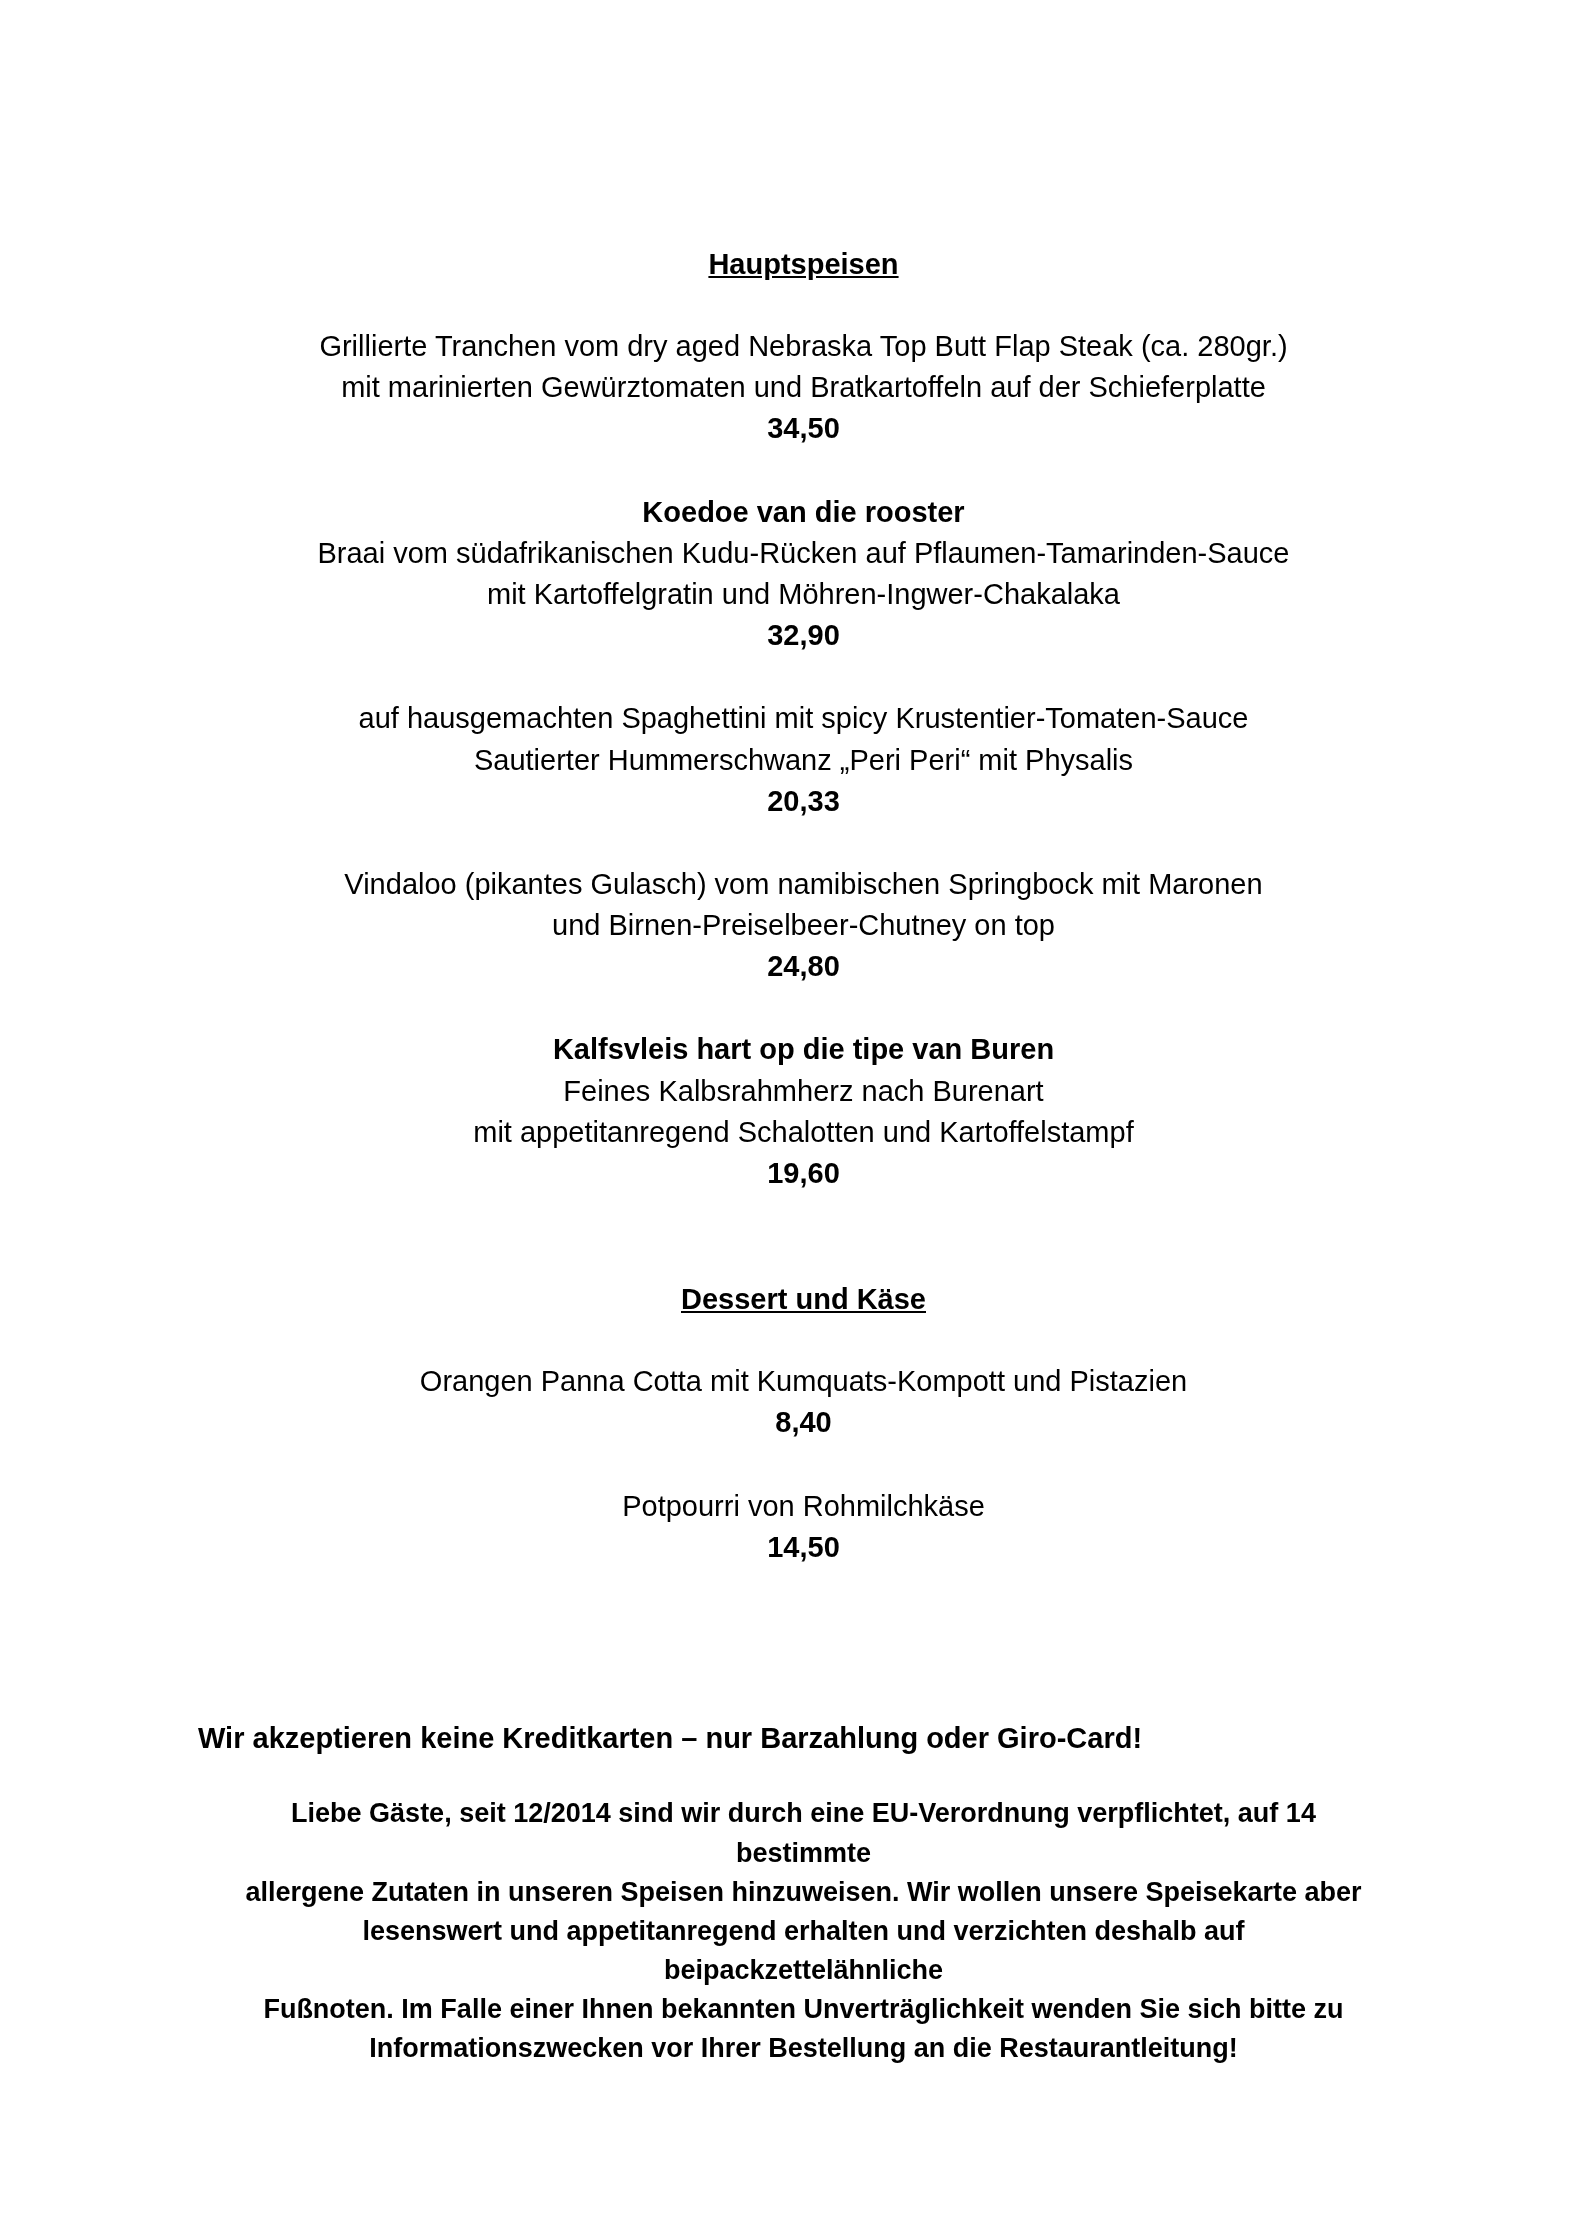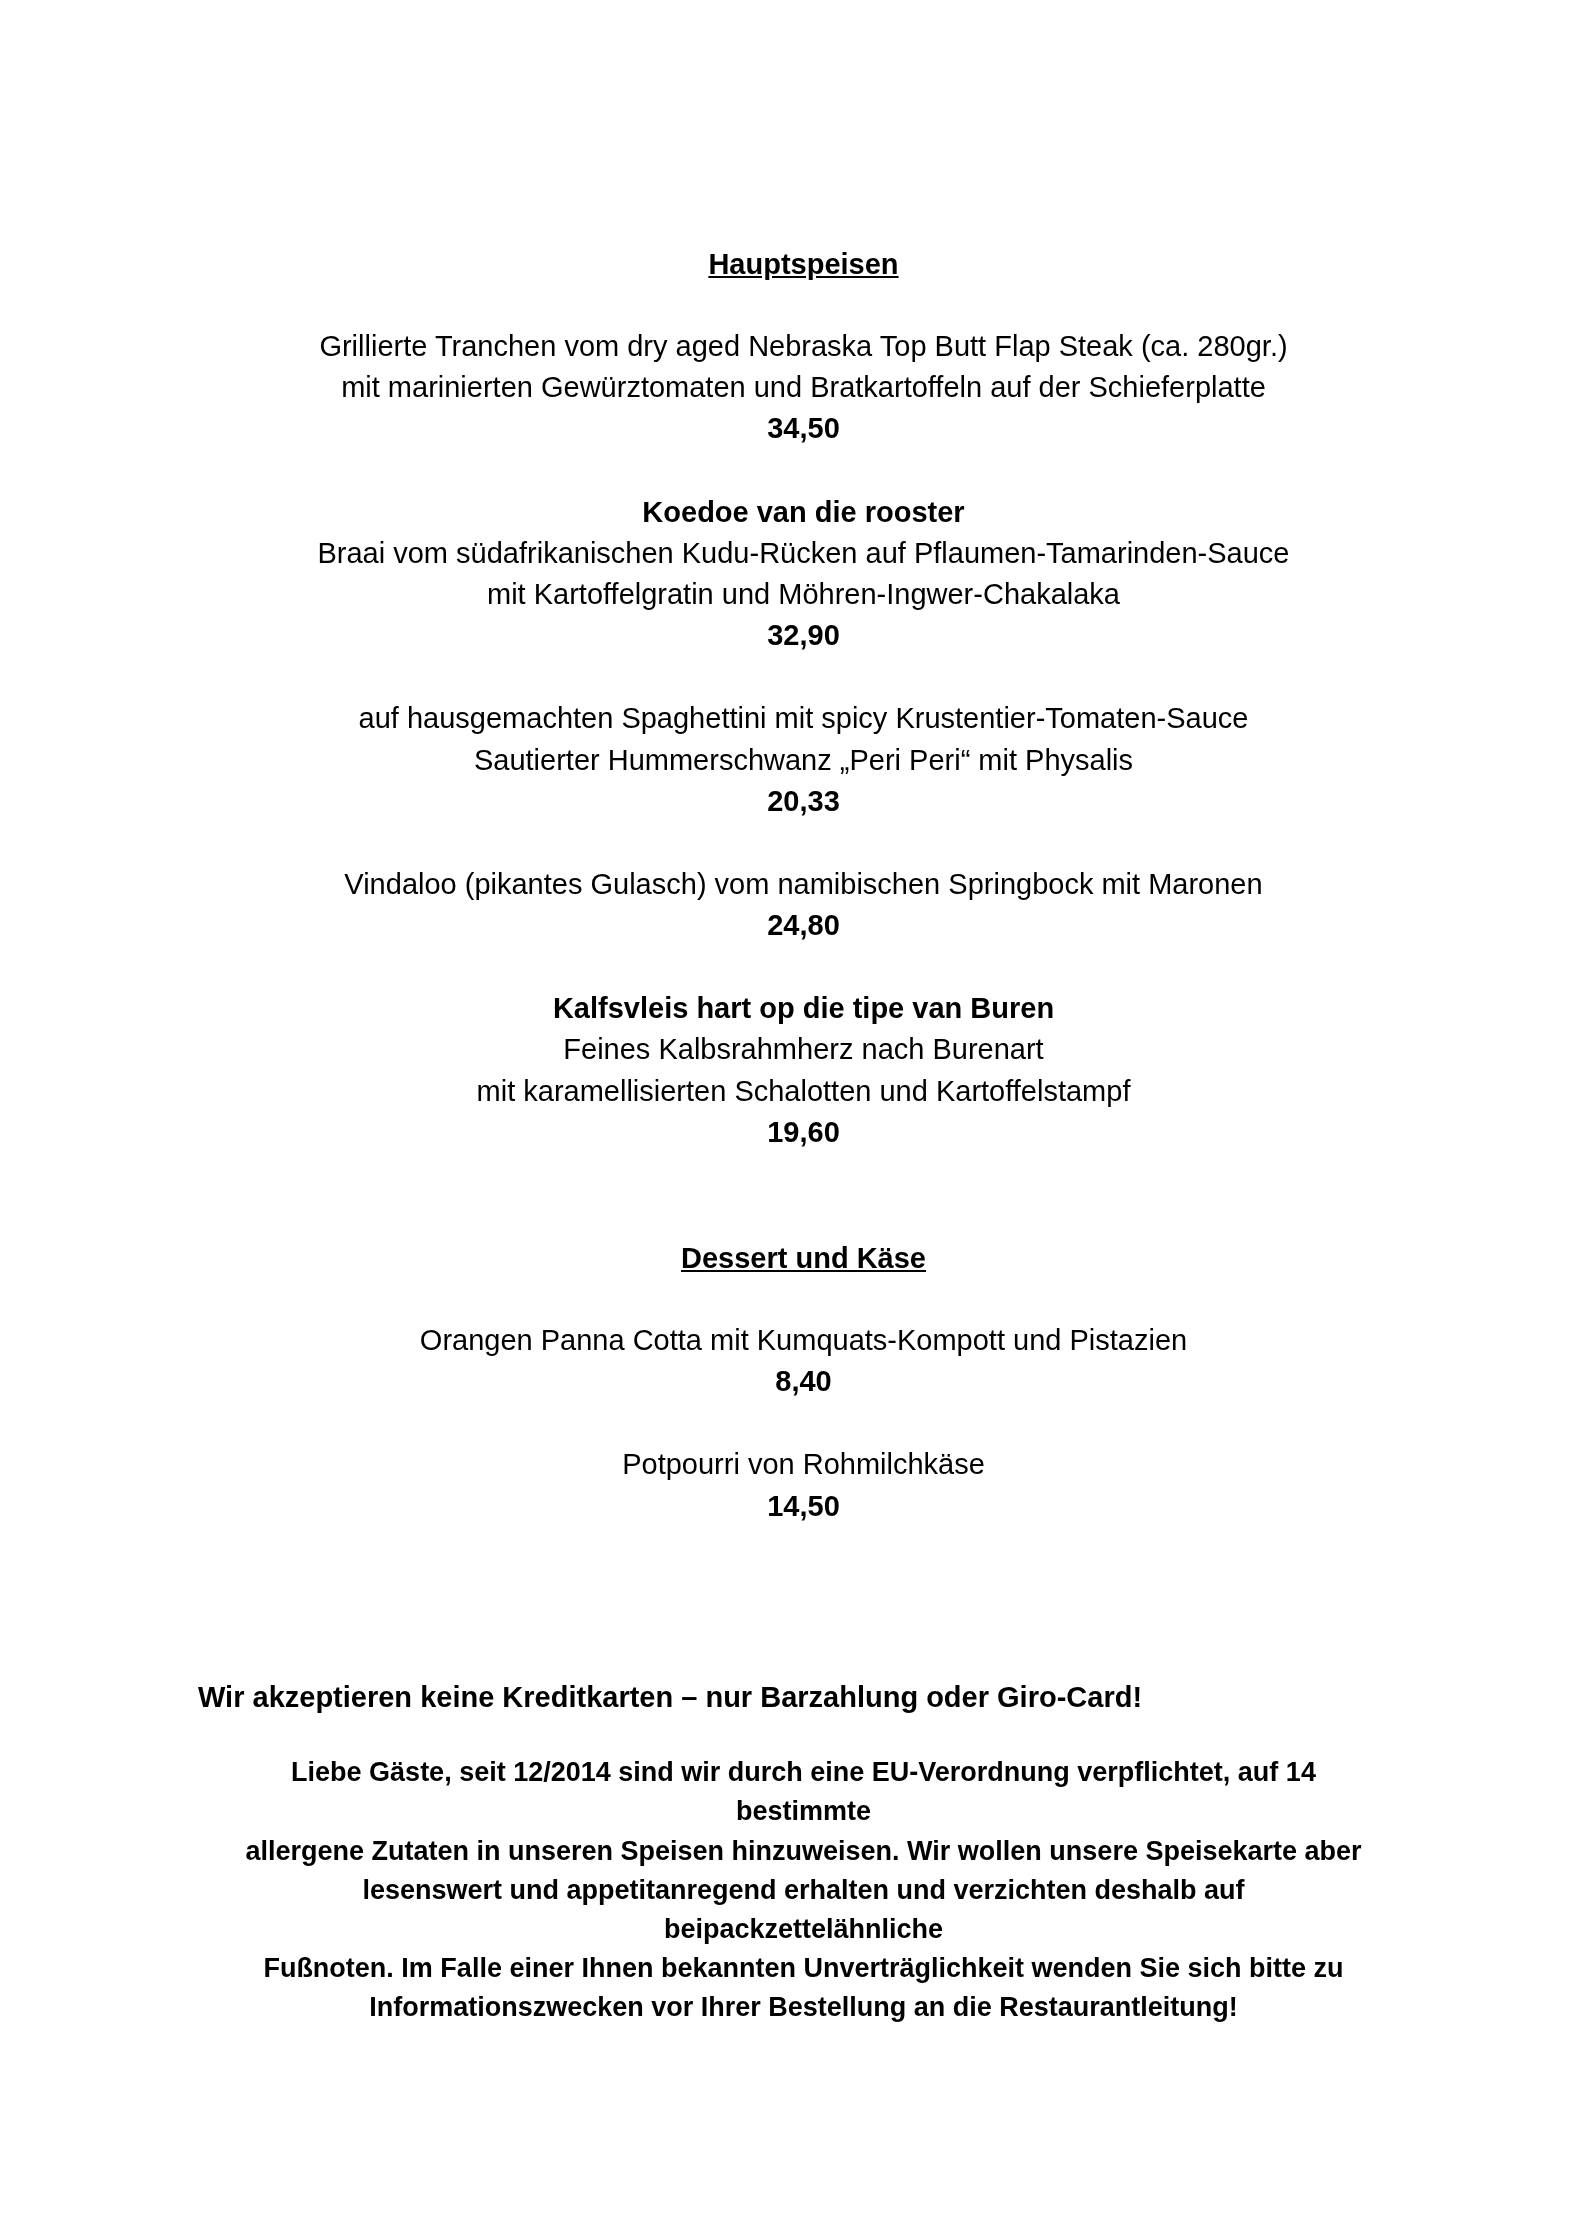--- a/index.html
+++ b/index.html
@@ -93,28 +93,29 @@
 
     <div class="dish">
       <div class="dish-line">auf hausgemachten Spaghettini mit spicy Krustentier-Tomaten-Sauce</div>
       <div class="dish-line">Sautierter Hummerschwanz „Peri Peri“ mit Physalis</div>
       <div class="dish-price">20,33</div>
     </div>
     <div class="gap-between-dishes"></div>
 
     <div class="dish">
       <div class="dish-line">Vindaloo (pikantes Gulasch) vom namibischen Springbock mit Maronen</div>
+      <div class="dish-line">und Birnen-Preiselbeer-Chutney on top</div>
       <div class="dish-price">24,80</div>
     </div>
     <div class="gap-between-dishes"></div>
 
     <div class="dish">
       <div class="dish-line bold">Kalfsvleis hart op die tipe van Buren</div>
       <div class="dish-line">Feines Kalbsrahmherz nach Burenart</div>
-      <div class="dish-line">mit karamellisierten Schalotten und Kartoffelstampf</div>
+      <div class="dish-line">mit appetitanregend Schalotten und Kartoffelstampf</div>
       <div class="dish-price">19,60</div>
     </div>
   </div>
 
   <div class="gap-section"></div>
 
   <div class="section">
     <div class="section-title">Dessert und Käse</div>
     <div class="gap-after-title"></div>
 

